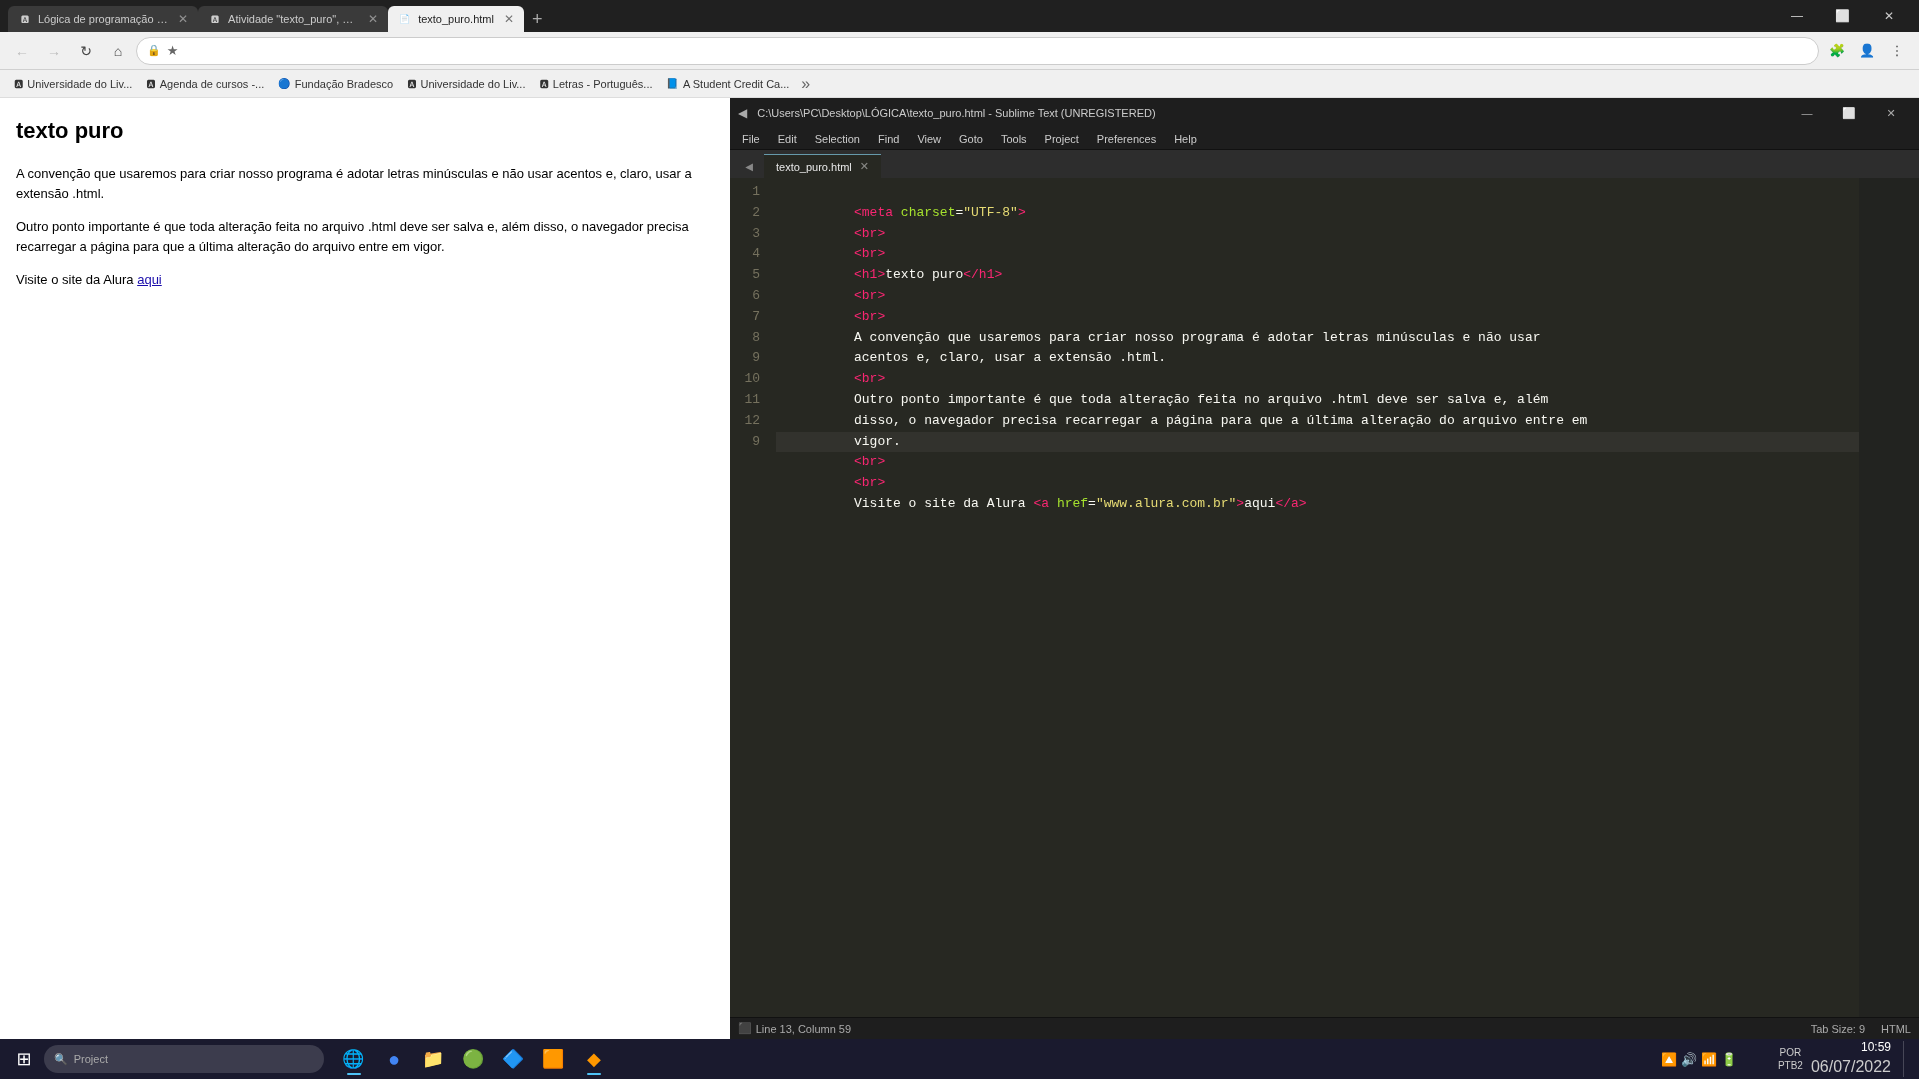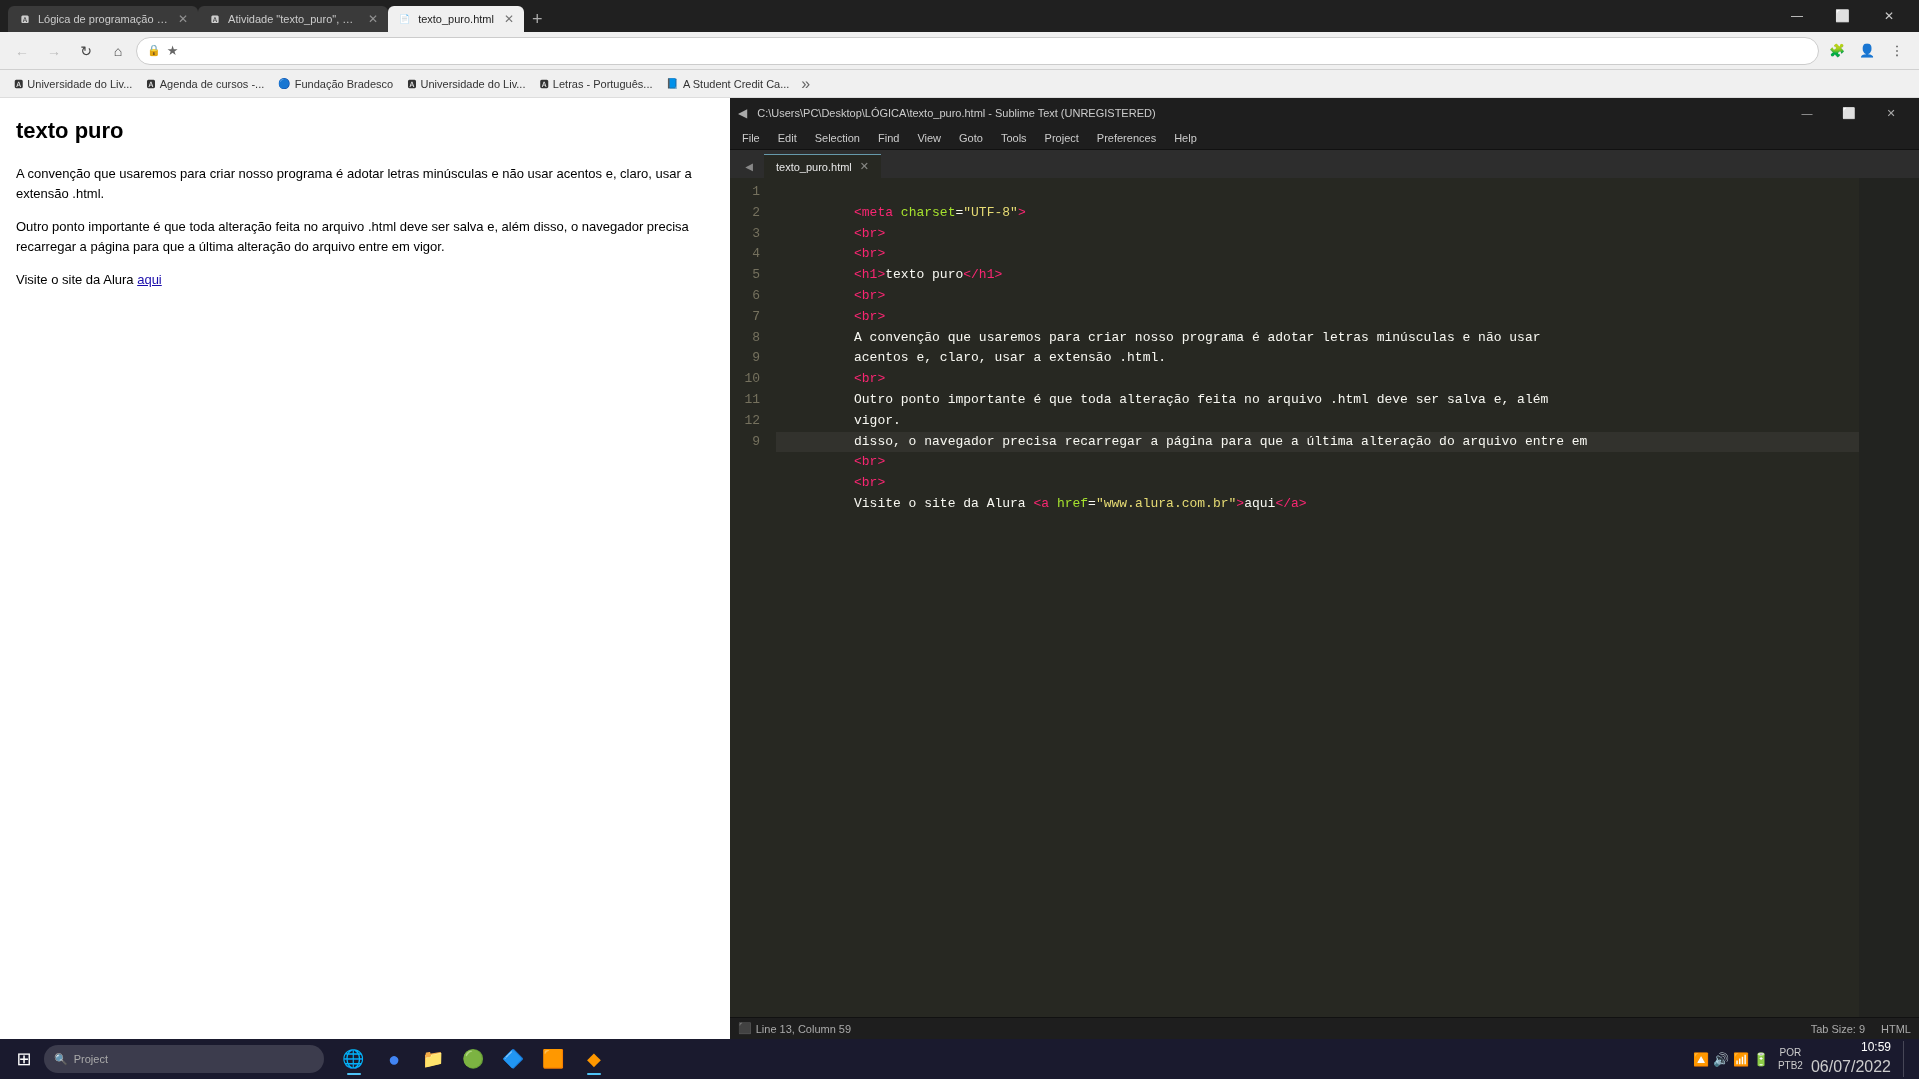--- a/index.html
+++ b/index.html
@@ -202,21 +202,21 @@
     }
     .sublime-win-ctrl {
       width: 40px; height: 30px;
       display: flex; align-items: center; justify-content: center;
       font-size: 11px; color: #aaa; cursor: pointer;
     }
     .sublime-menu-bar {
       background: #1e1e1e;
       height: 22px;
       display: flex;
-      align-items: flex-end;
+      align-items: center;
       padding: 0 4px;
       gap: 2px;
       font-size: 11px;
       color: #ccc;
       border-bottom: 1px solid #111;
     }
     .sublime-menu-item {
       padding: 0 8px;
       height: 22px;
       display: flex;
@@ -553,24 +553,24 @@
         <div class="code-line">
           <span class="text-content">acentos e, claro, usar a extensão .html.</span>
         </div>
         <div class="code-line">
           <span class="tag">&lt;br&gt;</span>
         </div>
         <div class="code-line">
           <span class="text-content">Outro ponto importante é que toda alteração feita no arquivo .html deve ser salva e, além</span>
         </div>
         <div class="code-line">
+          <span class="text-content">disso, o navegador precisa recarregar a página para que a última alteração do arquivo entre em</span>
+        </div>
+        <div class="code-line">
           <span class="text-content">vigor.</span>
-        </div>
-        <div class="code-line">
-          <span class="text-content">disso, o navegador precisa recarregar a página para que a última alteração do arquivo entre em</span>
         </div>
         <div class="code-line active-line">
           <span class="tag">&lt;br&gt;</span>
         </div>
         <div class="code-line">
           <span class="tag">&lt;br&gt;</span>
         </div>
         <div class="code-line">
           <span class="text-content">Visite o site da Alura </span><span class="tag">&lt;a</span> <span class="attr">href</span><span class="text-content">=</span><span class="attr-val">"www.alura.com.br"</span><span class="tag">&gt;</span><span class="text-content">aqui</span><span class="tag">&lt;/a&gt;</span>
         </div>
@@ -623,21 +623,21 @@
     </div>
   </div>
   <div class="taskbar-right">
     <div class="sys-tray">
       <span class="sys-icon">🔼</span>
       <span class="sys-icon">🔊</span>
       <span class="sys-icon">📶</span>
       <span class="sys-icon">🔋</span>
     </div>
     <div style="display:flex;gap:8px;align-items:center;">
-      <span style="font-size:10px;color:#ccc;line-height:1.3;text-align:center;">POR<br>PTB2</span>
+      <span style="font-size:10px;color:#ccc;line-height:1.3;text-align:center;margin-left:32px;">POR<br>PTB2</span>
     </div>
     <div class="clock">
       <div class="clock-time">10:59</div>
       <div class="clock-date">06/07/2022</div>
     </div>
     <div class="taskbar-show-desktop"></div>
   </div>
 </div>
 
 </body></html>

